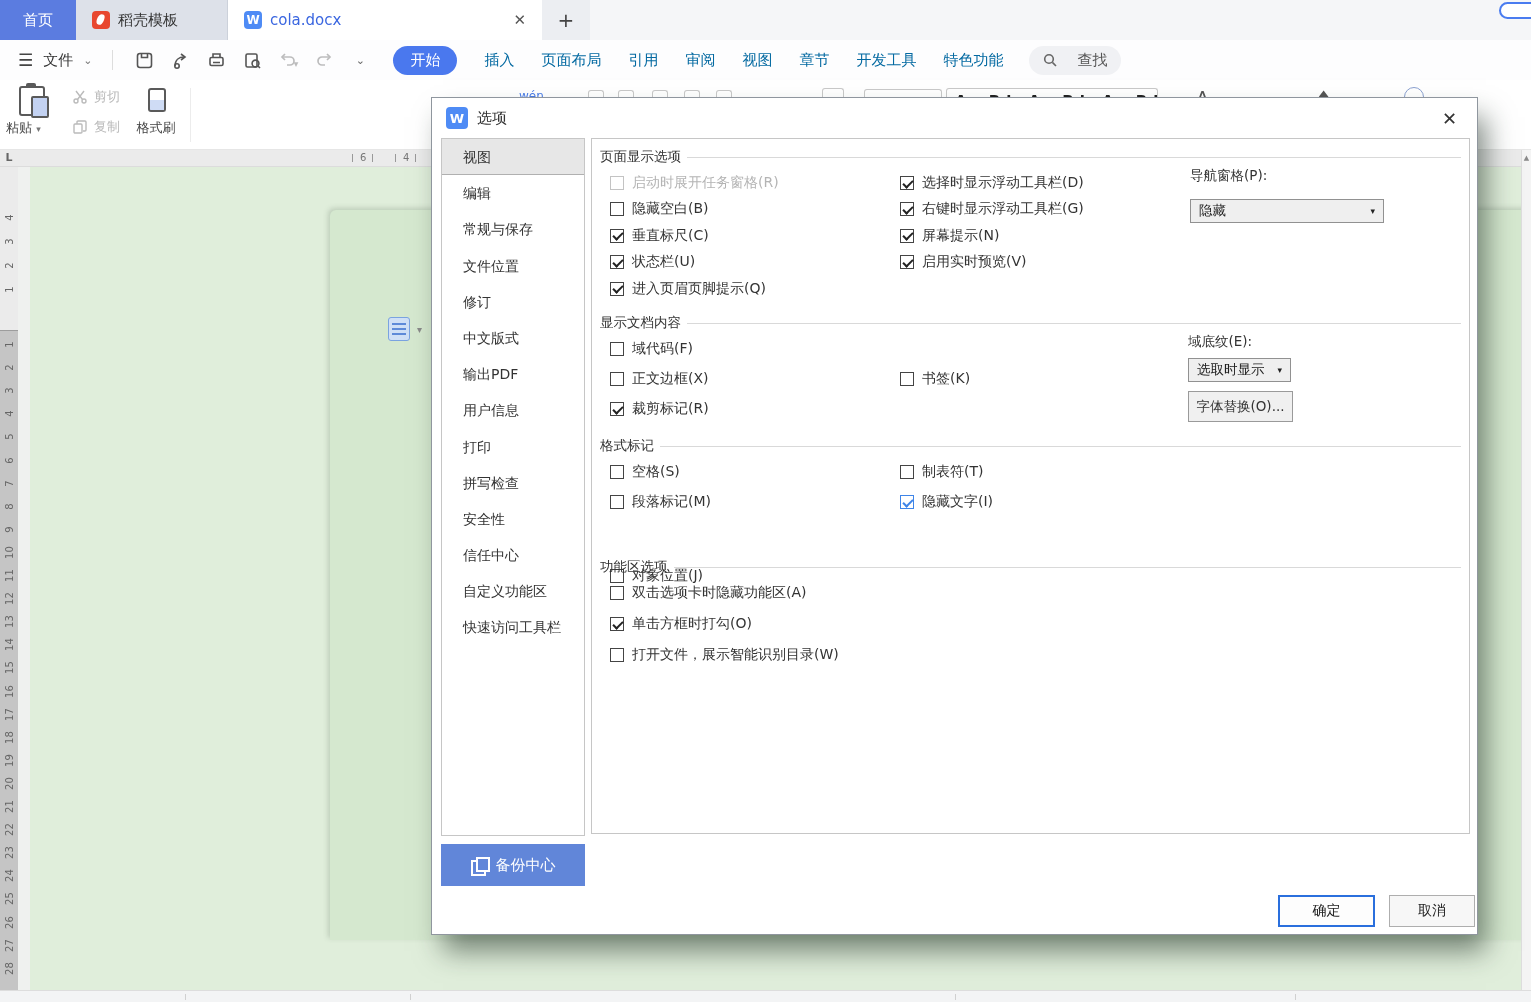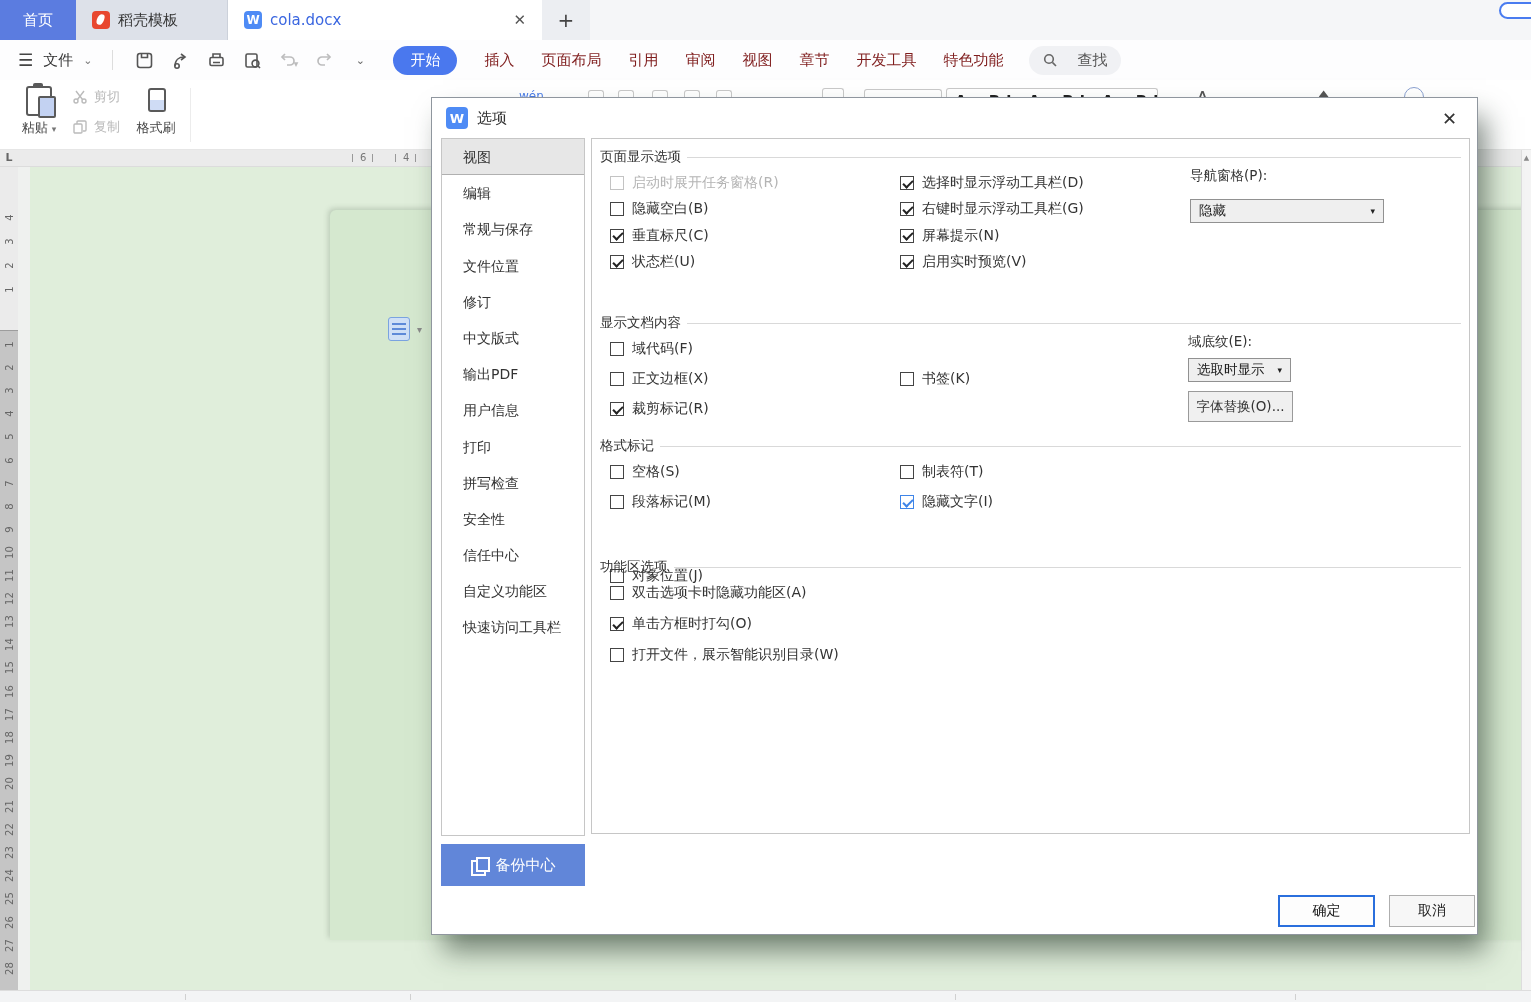--- a/index.html
+++ b/index.html
@@ -26,29 +26,29 @@
   .mb-left { display:flex; align-items:center; gap:10px; padding-left:18px; }
   .mb-ham { font-size:17px; color:#444; }
   .mb-file { font-size:15px; color:#333; }
   .mb-chev { font-size:11px; color:#777; }
   .mb-sep { width:1px; height:20px; background:#ddd; margin:0 10px; }
   .qbar { display:flex; align-items:center; gap:14px; }
   .qbtn { width:22px; height:22px; display:flex; align-items:center; justify-content:center; }
   .qbtn svg { display:block; }
   .qbtn.dis svg { opacity:.38; }
   .menu-items { display:flex; align-items:center; gap:27px; margin-left:22px; }
-  .menu-item { font-size:15px; color:#7f1d1d; white-space:nowrap; }
+  .menu-item { font-size:15px; color:#0369a1; white-space:nowrap; }
   .menu-item.active { background:#4a78ee; color:#fff; border-radius:15px; padding:5px 17px; }
   .search-pill { display:flex; align-items:center; gap:20px; background:#f0f1f4; border-radius:15px; padding:5px 14px; margin-left:26px; color:#555; font-size:15px; }
 
   
   .ribbon { position:absolute; left:0; top:80px; width:100%; height:70px; background:#fff; border-bottom:1px solid #e6e6e6; }
   .rb-label { font-size:13px; color:#444; }
   .rb-dis { color:#b9b9b9; }
-  .paste-grp { position:absolute; left:13px; top:4px; width:52px; text-align:center; }
+  .paste-grp { position:absolute; left:6px; top:4px; width:52px; text-align:left; }
   .clipboard { width:26px; height:30px; margin:2px auto 3px; border:2px solid #5a5a5a; border-radius:3px; position:relative; background:#fff; }
   .clipboard::before { content:""; position:absolute; left:5px; top:-5px; width:10px; height:5px; background:#5a5a5a; border-radius:2px; }
   .clipboard::after { content:""; position:absolute; right:-6px; bottom:-4px; width:14px; height:18px; background:#c3d2f2; border:2px solid #5a5a5a; border-radius:2px; }
   .cutcopy { position:absolute; left:72px; top:8px; display:flex; flex-direction:column; gap:12px; }
   .cc-row { display:flex; align-items:center; gap:6px; }
   .fp-grp { position:absolute; left:128px; top:4px; width:56px; text-align:center; }
   .brush { width:22px; height:26px; margin:4px auto 5px; position:relative; }
   .brush::before { content:""; position:absolute; left:3px; top:0; width:14px; height:12px; border:2px solid #5a5a5a; border-radius:3px 3px 1px 1px; }
   .brush::after { content:""; position:absolute; left:3px; top:12px; width:14px; height:10px; background:#cfdcf5; border:2px solid #5a5a5a; border-top:none; border-radius:0 0 3px 3px; }
   .rb-vsep { position:absolute; left:190px; top:8px; width:1px; height:54px; background:#ececec; }
@@ -454,20 +454,29 @@
                     <span class="lbl">状态栏(U)</span>
                   </span>
                 </div>
                 <div>
                   <span class="cb">
                     <span class="box checked"></span>
                     <span class="lbl">启用实时预览(V)</span>
                   </span>
                 </div>
               </div>
+              <div class="cb-row" style="height: 26.4px;">
+                <div>
+                  <span class="cb">
+                    <span class="box checked"></span>
+                    <span class="lbl">进入页眉页脚提示(Q)</span>
+                  </span>
+                </div>
+                <div></div>
+              </div>
             </div>
           </div>
           <div class="section" style="top: 174px;">
             <div class="sec-title">显示文档内容</div>
             <div class="sec-rows">
               <div class="cb-row" style="height: 30px;">
                 <div>
                   <span class="cb">
                     <span class="box"></span>
                     <span class="lbl">域代码(F)</span>

